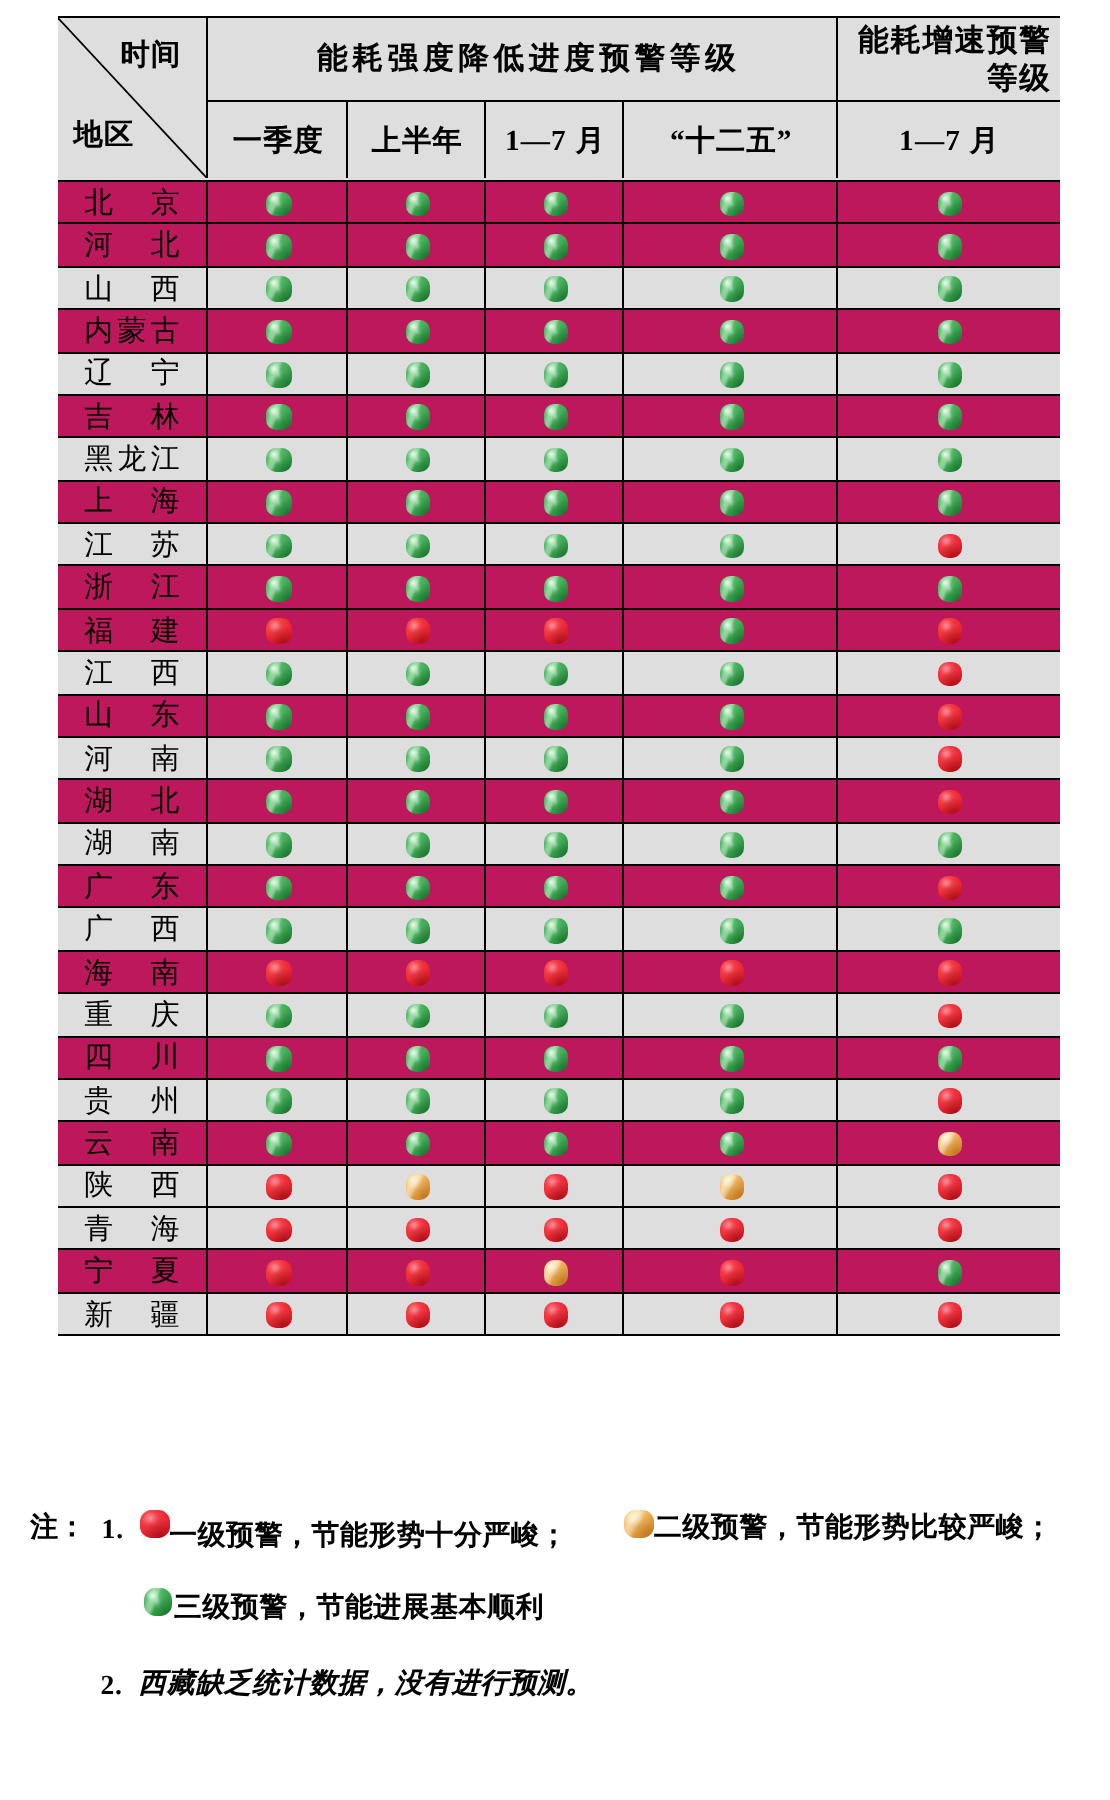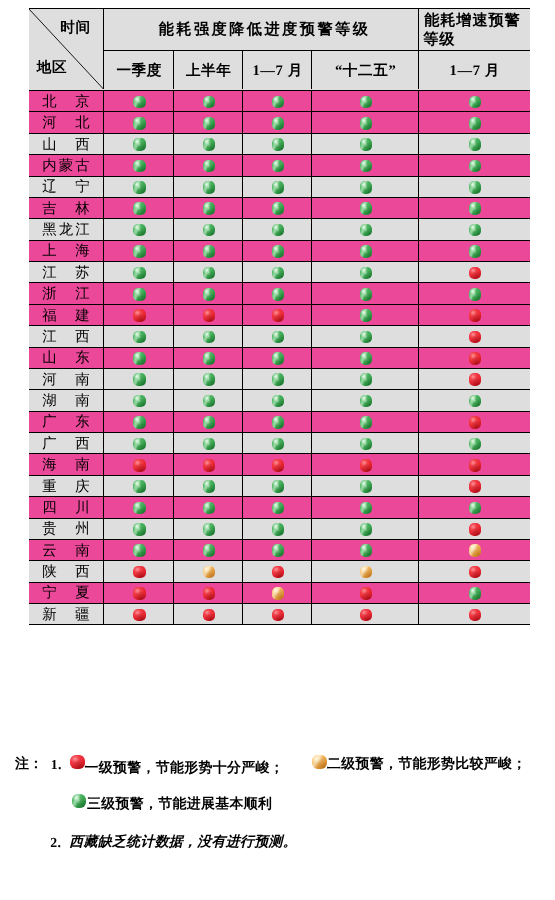--- a/index.html
+++ b/index.html
@@ -44,21 +44,21 @@
   .tbody {
     position: absolute;
     left: 28.5px;
     top: 91.0px;
     width: 501.2px;
   }
   .trow {
     display: grid;
     grid-template-columns: 75.9px 70.0px 69.0px 69.0px 106.9px 110.4px;
     height: 21.38px;
-    background: #ec4899;
+    background: #be185d;
     border-bottom: 1.6px solid #000;
     box-sizing: border-box;
   }
   .trow.alt { background: #dedede; }
 
   .cell {
     position: relative;
     display: flex;
     align-items: center;
     justify-content: center;
@@ -97,21 +97,21 @@
     grid-row: 1;
     padding-top: 1px;
     font-weight: 700;
     font-size: 15.2px;
     letter-spacing: 2.45px;
   }
   .grp1 { grid-column: 2 / span 4; border-right: 1.3px solid #000; padding-left: 6.3px; }
   .grp2 {
     grid-column: 6;
     line-height: 19.4px;
-    text-align: left;
+    text-align: right;
     letter-spacing: 0.9px;
     text-indent: 0.9px;
     padding: 0 4px;
     padding-bottom: 0px;
     padding-top: 1.5px;
   }
   .sub {
     grid-row: 2;
     padding-top: 2px;
     font-weight: 700;
@@ -535,20 +535,40 @@
       <div class="cell lvl c2">
           <span class="orb orb-g" style="--sz:12.6px"></span>
         </div>
       <div class="cell lvl c3">
           <span class="orb orb-g" style="--sz:12.6px"></span>
         </div>
       <div class="cell lvl c4">
           <span class="orb orb-r" style="--sz:12.6px"></span>
         </div>
     </div>
+    <div class="trow">
+      <div class="cell region">
+          <span>湖　北</span>
+        </div>
+      <div class="cell lvl c0">
+          <span class="orb orb-g" style="--sz:12.6px"></span>
+        </div>
+      <div class="cell lvl c1">
+          <span class="orb orb-g" style="--sz:12.6px"></span>
+        </div>
+      <div class="cell lvl c2">
+          <span class="orb orb-g" style="--sz:12.6px"></span>
+        </div>
+      <div class="cell lvl c3">
+          <span class="orb orb-g" style="--sz:12.6px"></span>
+        </div>
+      <div class="cell lvl c4">
+          <span class="orb orb-r" style="--sz:12.6px"></span>
+        </div>
+    </div>
     <div class="trow alt">
       <div class="cell region">
           <span>湖　南</span>
         </div>
       <div class="cell lvl c0">
           <span class="orb orb-g" style="--sz:12.6px"></span>
         </div>
       <div class="cell lvl c1">
           <span class="orb orb-g" style="--sz:12.6px"></span>
         </div>
@@ -710,20 +730,40 @@
           <span class="orb orb-r" style="--sz:12.6px"></span>
         </div>
       <div class="cell lvl c1">
           <span class="orb orb-o" style="--sz:12.6px"></span>
         </div>
       <div class="cell lvl c2">
           <span class="orb orb-r" style="--sz:12.6px"></span>
         </div>
       <div class="cell lvl c3">
           <span class="orb orb-o" style="--sz:12.6px"></span>
+        </div>
+      <div class="cell lvl c4">
+          <span class="orb orb-r" style="--sz:12.6px"></span>
+        </div>
+    </div>
+    <div class="trow alt">
+      <div class="cell region">
+          <span>青　海</span>
+        </div>
+      <div class="cell lvl c0">
+          <span class="orb orb-r" style="--sz:12.6px"></span>
+        </div>
+      <div class="cell lvl c1">
+          <span class="orb orb-r" style="--sz:12.6px"></span>
+        </div>
+      <div class="cell lvl c2">
+          <span class="orb orb-r" style="--sz:12.6px"></span>
+        </div>
+      <div class="cell lvl c3">
+          <span class="orb orb-r" style="--sz:12.6px"></span>
         </div>
       <div class="cell lvl c4">
           <span class="orb orb-r" style="--sz:12.6px"></span>
         </div>
     </div>
     <div class="trow">
       <div class="cell region">
           <span>宁　夏</span>
         </div>
       <div class="cell lvl c0">

